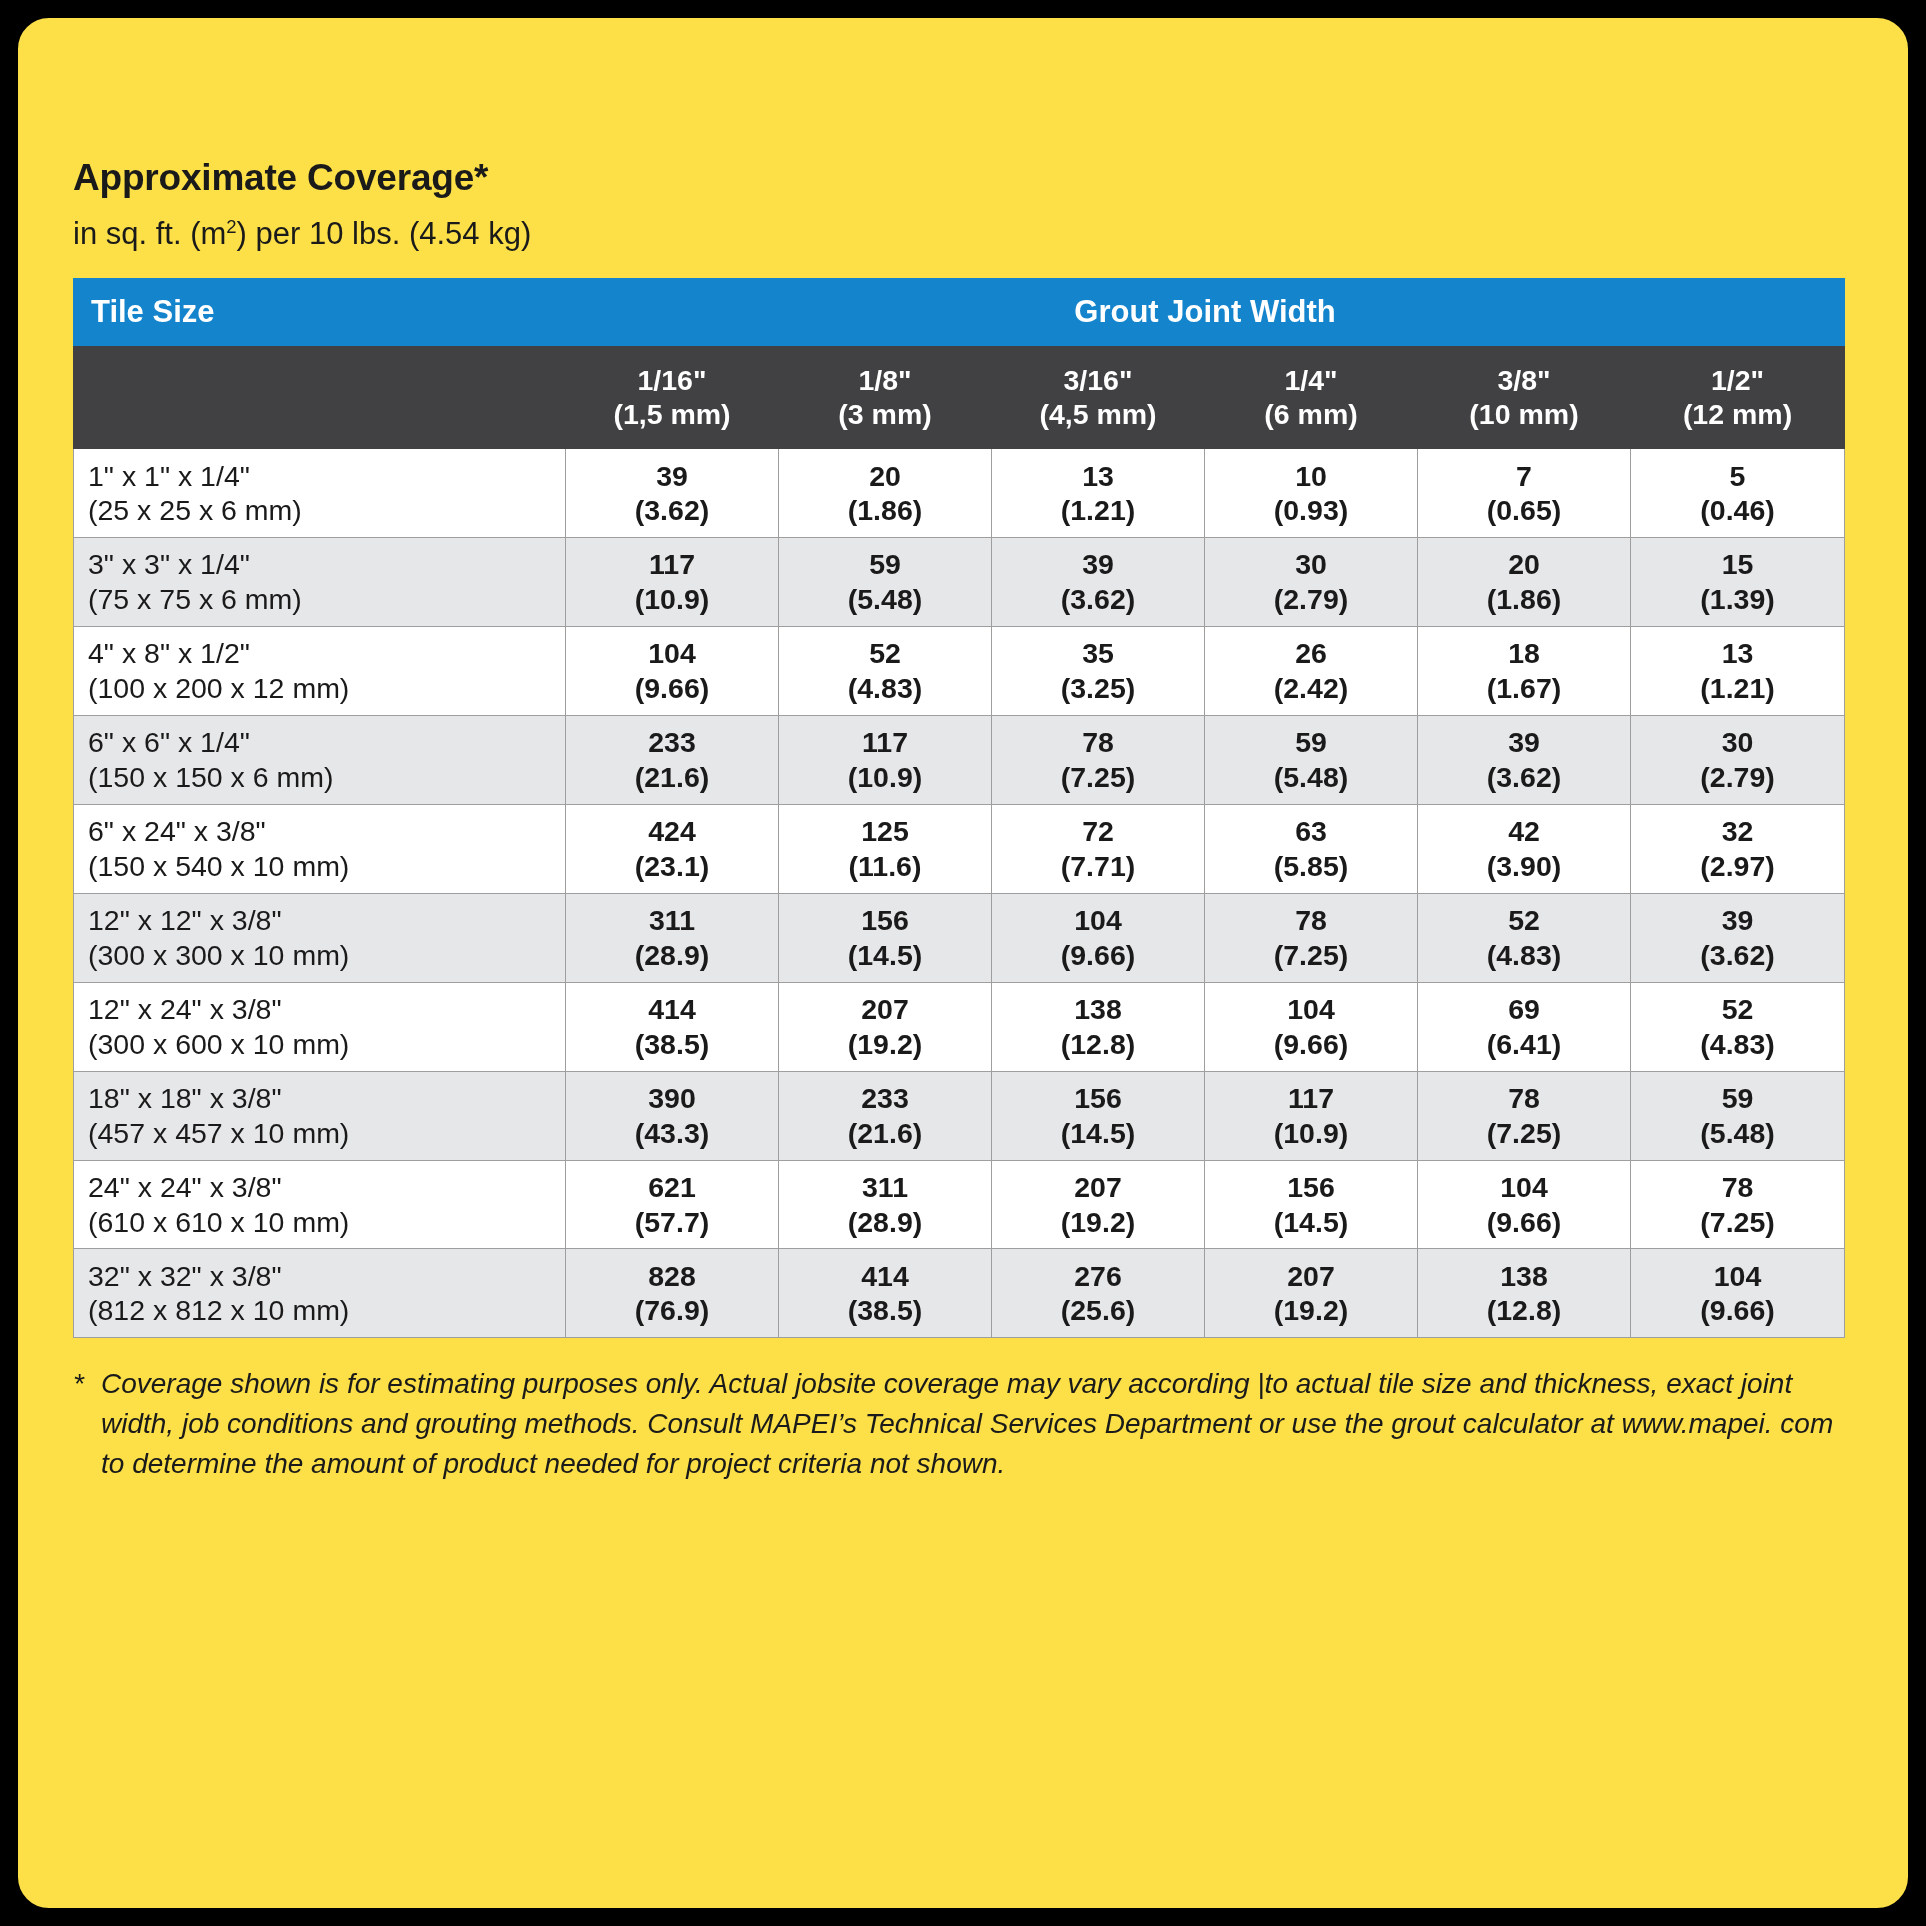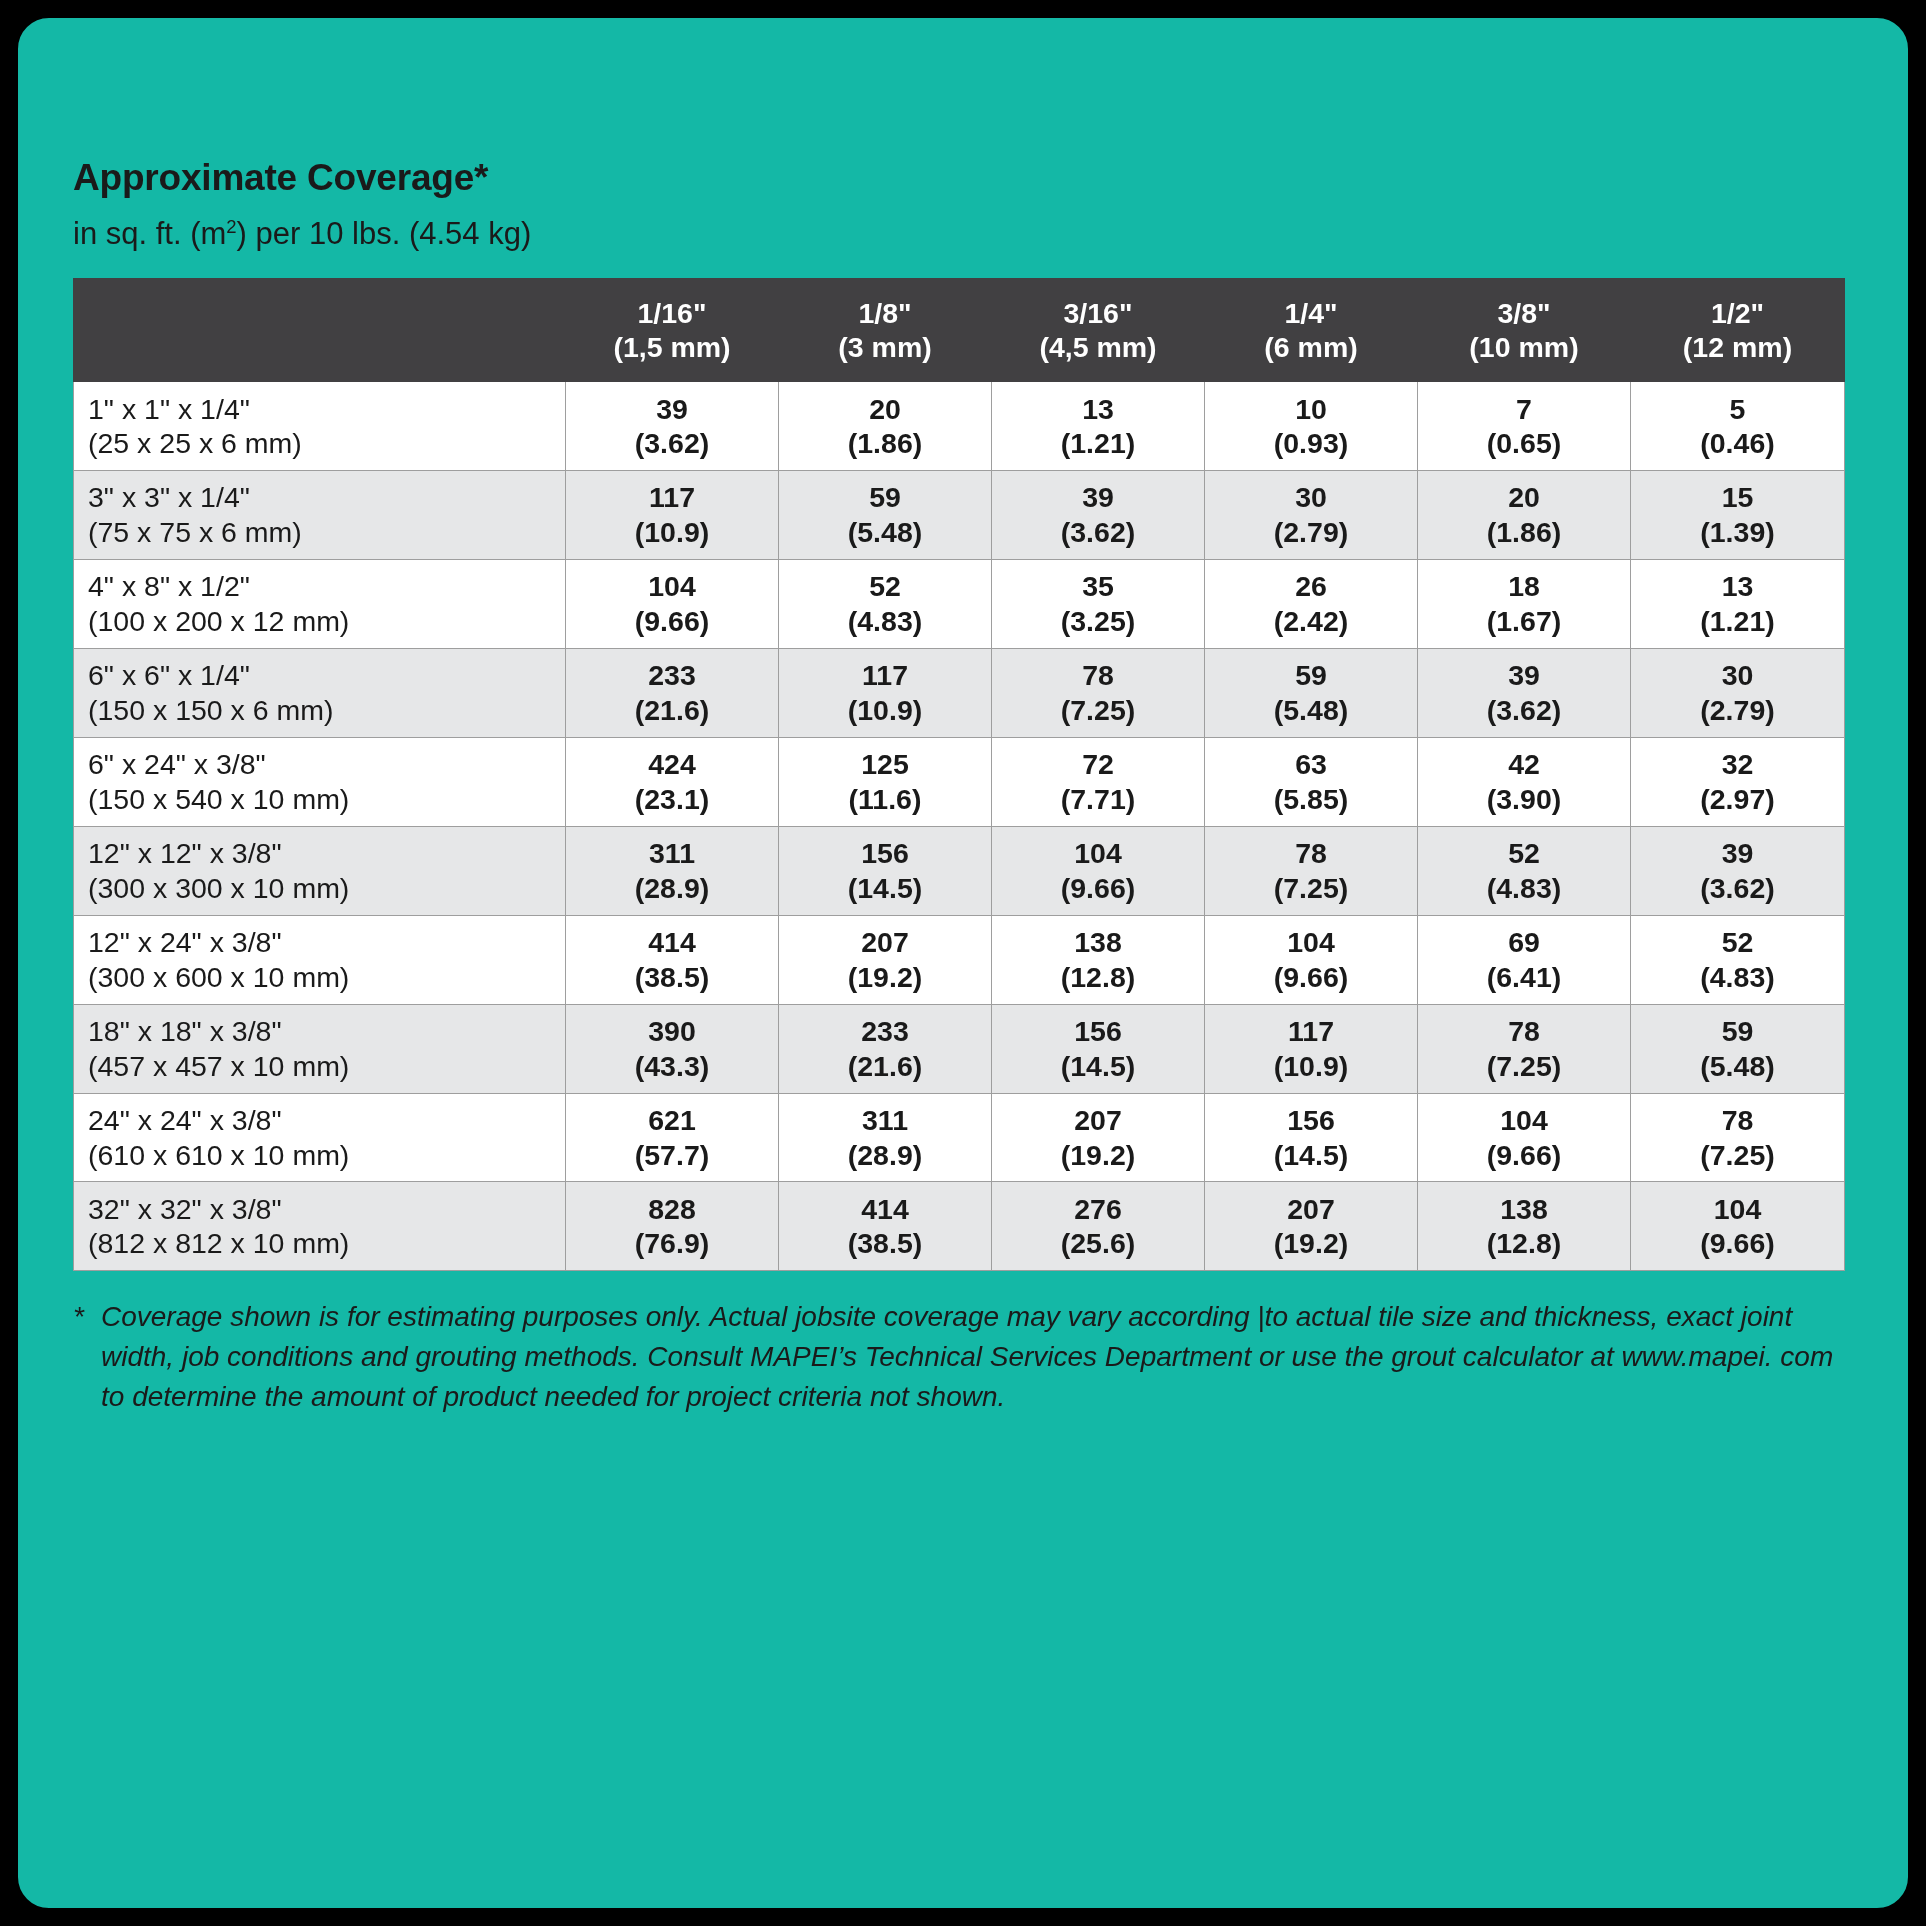--- a/index.html
+++ b/index.html
@@ -19,21 +19,21 @@
     height: 1926px;
     box-sizing: border-box;
     padding: 14px;
     background: #000000;
   }
   .card {
     position: relative;
     width: 100%;
     height: 100%;
     box-sizing: border-box;
-    background: #14b8a6;
+    background: #fde047;
     border-radius: 35px;
     border: 4.6px solid #000000;
     padding: 0;
     overflow: hidden;
   }
   .inner {
     position: absolute;
     left: 55px;
     top: 139px;
     right: 55px;
@@ -143,20 +143,24 @@
         <colgroup>
           <col style="width:492px">
           <col style="width:213px">
           <col style="width:213px">
           <col style="width:213px">
           <col style="width:213px">
           <col style="width:213px">
           <col style="width:214px">
         </colgroup>
         <thead>
+          <tr>
+            <th class="hdr-blue left">Tile Size</th>
+            <th class="hdr-blue center" colspan="6">Grout Joint Width</th>
+          </tr>
           <tr>
             <th class="hdr-dark-empty"></th>
             <th class="hdr-dark">
               <span class="l2">1/16"</span>
               <span class="l2">(1,5 mm)</span>
             </th>
             <th class="hdr-dark">
               <span class="l2">1/8"</span>
               <span class="l2">(3 mm)</span>
             </th>

